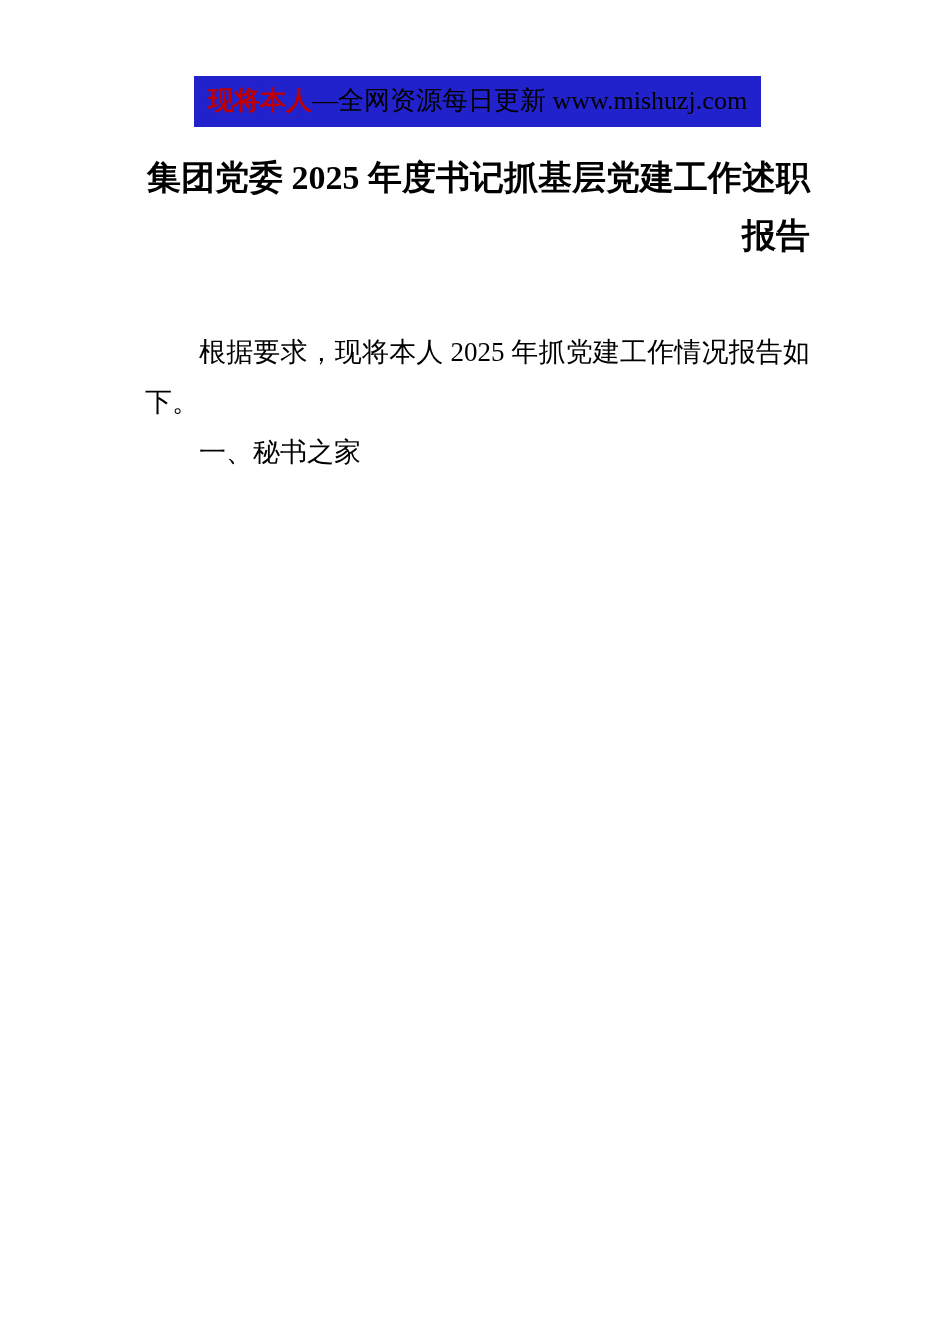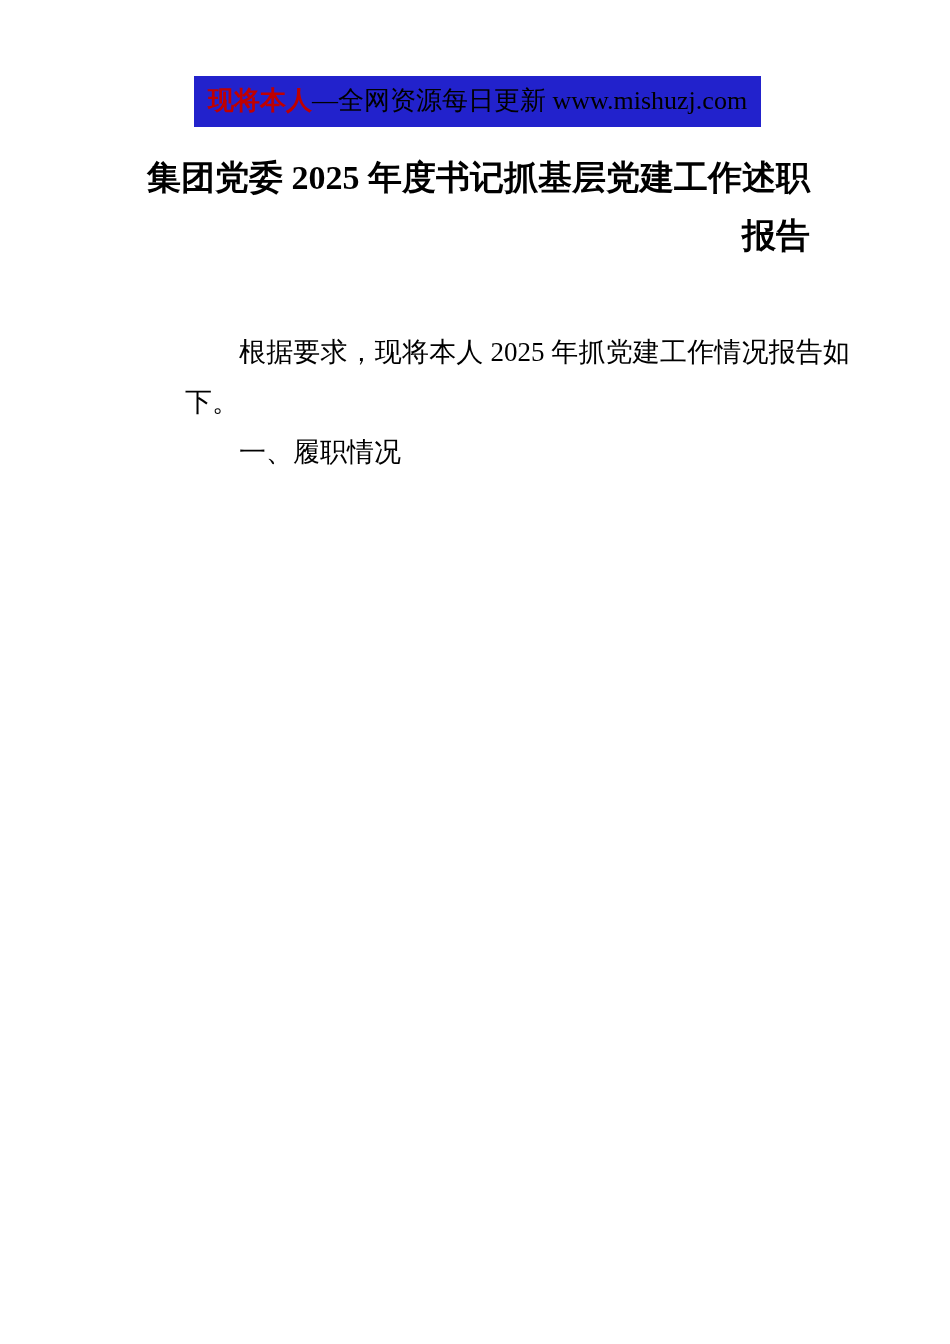--- a/index.html
+++ b/index.html
@@ -44,21 +44,20 @@
     margin: 22px auto 62px auto;
     max-width: 680px;
     text-align: right;
     font-size: 34px;
     font-weight: bold;
     line-height: 1.7;
     color: var(--text);
   }
   .doc-body {
     width: 665px;
-    margin-left: 40px;
   }
   .doc-body p {
     font-size: 27px;
     line-height: 50px;
     text-align: justify;
     text-justify: inter-ideograph;
     text-indent: 2em;
     color: var(--text);
     word-break: break-all;
   }
@@ -70,16 +69,16 @@
 
   <div class="banner">
     <span class="brand">现将本人</span>
       <span class="tagline">—全网资源每日更新 www.mishuzj.com</span>
   </div>
 
   <h1 class="doc-title">集团党委 2025 年度书记抓基层党建工作述职报告</h1>
 
   <div class="doc-body">
     <p>根据要求，现将本人 2025 年抓党建工作情况报告如下。</p>
-    <p>一、履职情况</p>
+    <p>一、秘书之家</p>
   </div>
 
 </div>
 
 </body></html>

